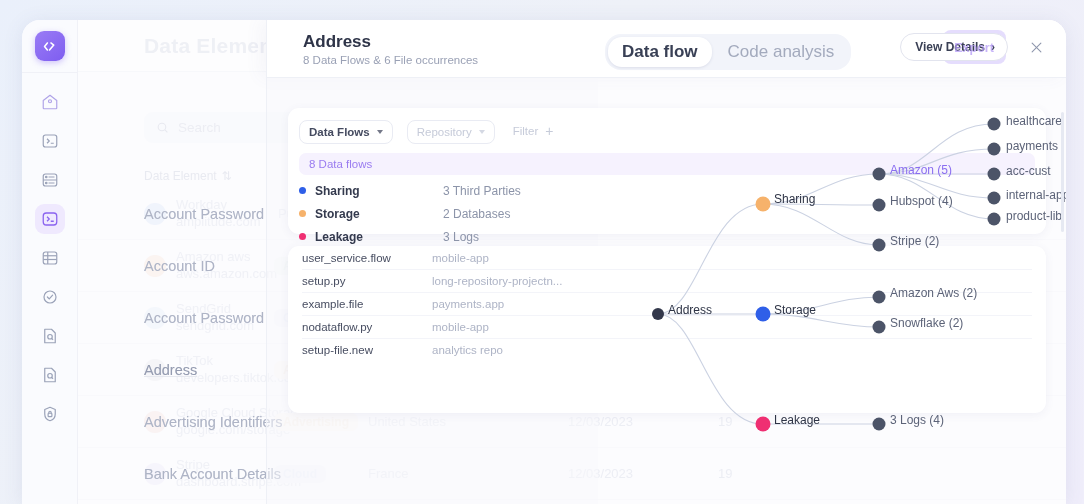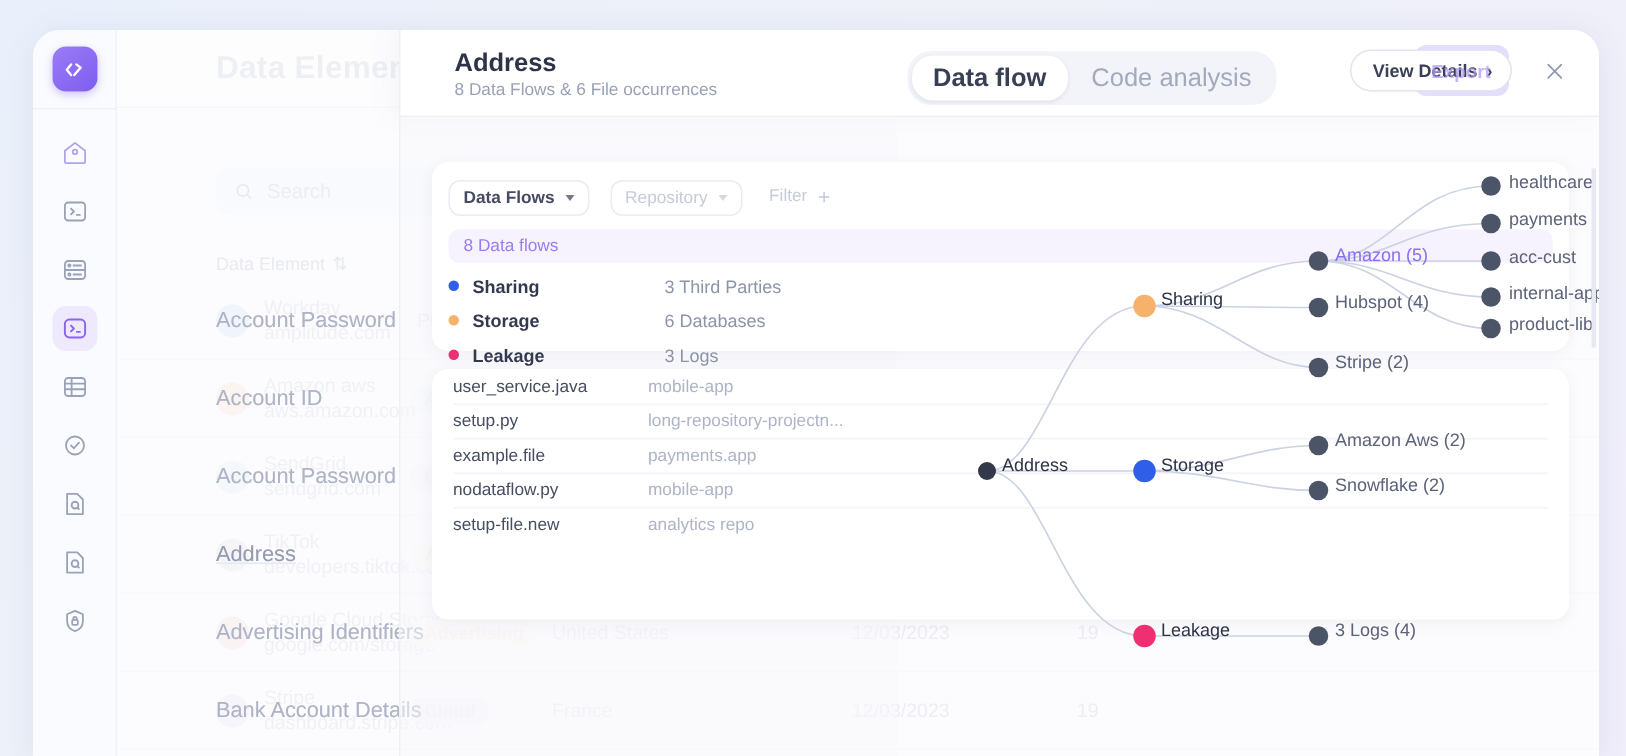--- a/index.html
+++ b/index.html
@@ -439,34 +439,34 @@
         <div class="flow-banner">8 Data flows</div>
         <div class="flow-list">
           <div class="flow-item">
             <span class="dot" style="background:#2f5fe8"></span>
             <span class="flow-name">Sharing</span>
             <span class="flow-val">3 Third Parties</span>
           </div>
           <div class="flow-item">
             <span class="dot" style="background:#f6b26b"></span>
             <span class="flow-name">Storage</span>
-            <span class="flow-val">6 Databases</span>
+            <span class="flow-val">2 Databases</span>
           </div>
           <div class="flow-item">
             <span class="dot" style="background:#ef2f72"></span>
             <span class="flow-name">Leakage</span>
             <span class="flow-val">3 Logs</span>
           </div>
         </div>
       </div>
 
       <div class="card files">
         <div class="files-list">
           <div class="file-row">
-            <span class="file-name">user_service.java</span>
+            <span class="file-name">user_service.flow</span>
             <span class="file-repo">mobile-app</span>
           </div>
           <div class="file-row">
             <span class="file-name">setup.py</span>
             <span class="file-repo">long-repository-projectn...</span>
           </div>
           <div class="file-row">
             <span class="file-name">example.file</span>
             <span class="file-repo">payments.app</span>
           </div>

